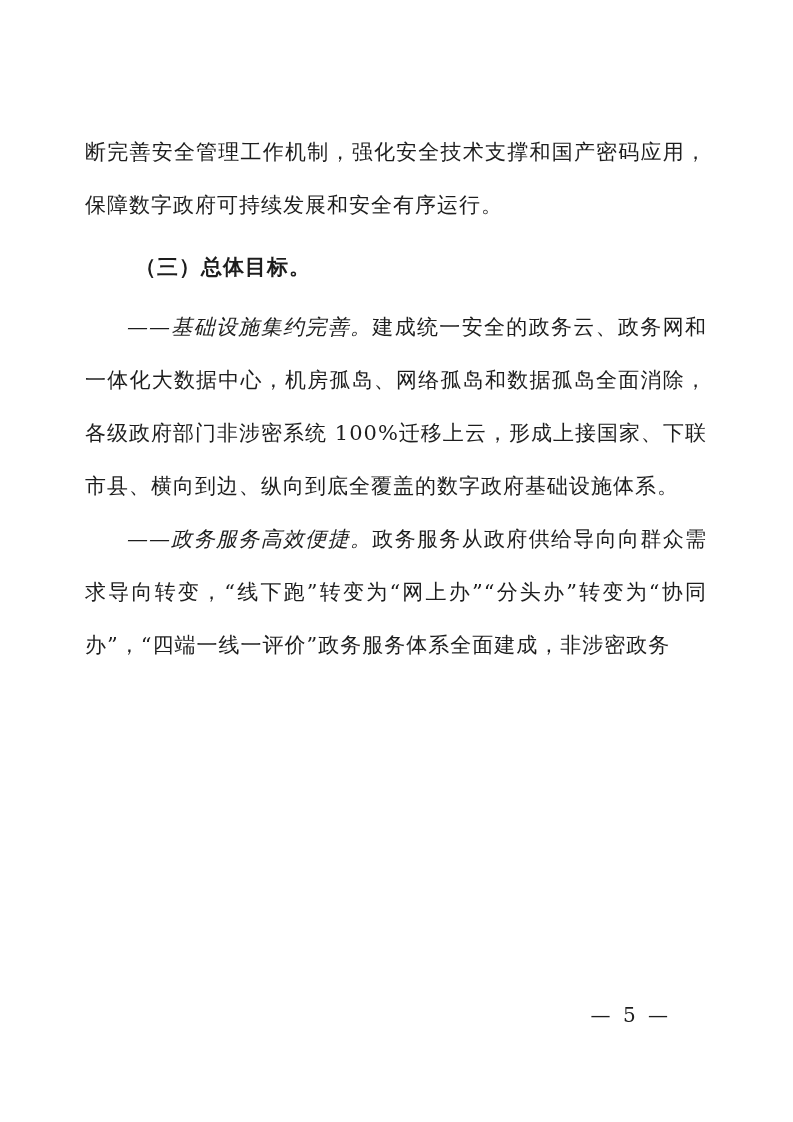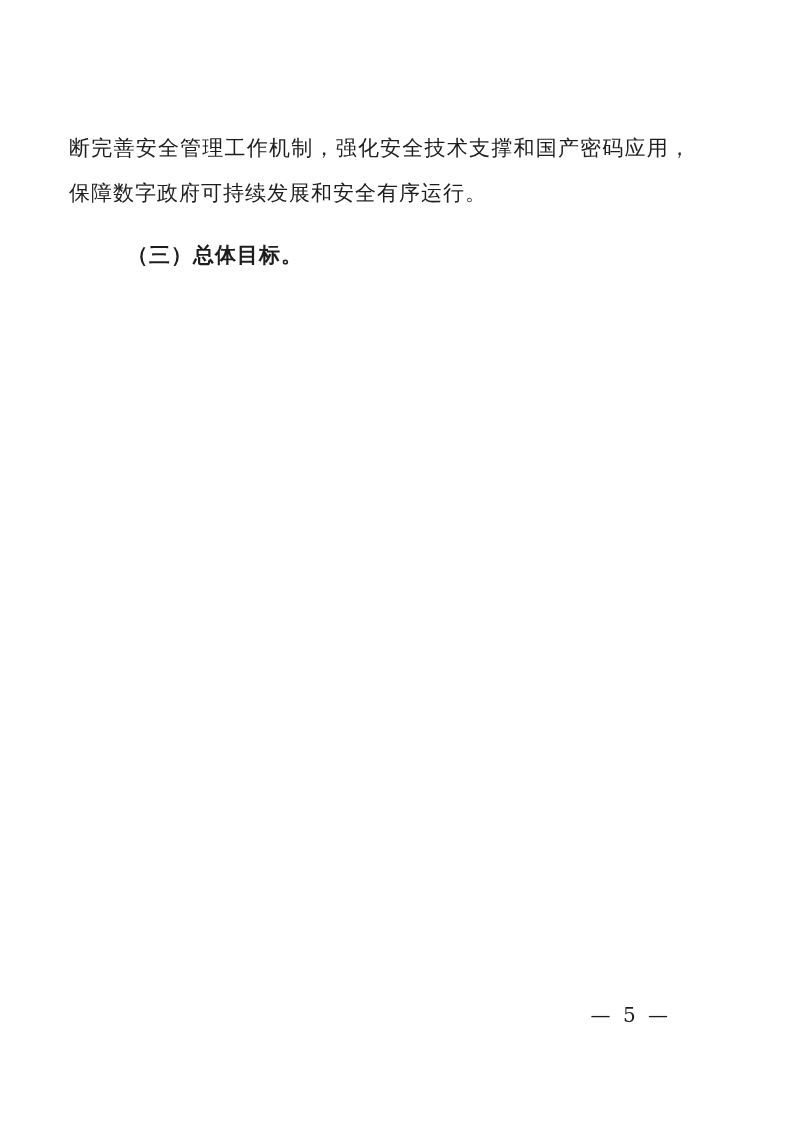--- a/index.html
+++ b/index.html
@@ -11,38 +11,38 @@
     position: relative;
     width: 793px;
     height: 1122px;
     background: #ffffff;
     overflow: hidden;
     font-family: "DejaVu Serif", serif;
     color: #1d1d1d;
   }
   .text-block {
     position: absolute;
-    left: 69px;
+    left: 85px;
     top: 126px;
     width: 622px;
     font-size: 21px;
-    line-height: 45px;
+    line-height: 53px;
     letter-spacing: 1px;
     text-align: justify;
     text-justify: inter-character;
   }
   .para {
     margin: 0;
     padding: 0;
   }
   .indent {
     text-indent: 2em;
   }
   .heading {
-    margin: 16px;
+    margin: 8px;
     padding: 0;
     font-size: 21px;
     font-weight: bold;
     text-indent: 2em;
     text-align: left;
   }
   .lead {
     font-style: italic;
   }
   .page-number {
@@ -60,20 +60,22 @@
 
 <div class="page">
 
   <main class="text-block">
 
     <p class="para">断完善安全管理工作机制，强化安全技术支撑和国产密码应用，保障数字政府可持续发展和安全有序运行。</p>
 
     <h3 class="heading">（三）总体目标。</h3>
 
 
+    <p class="para indent"><span class="lead">——基础设施集约完善。</span><span>建成统一安全的政务云、政务网和一体化大数据中心，机房孤岛、网络孤岛和数据孤岛全面消除，各级政府部门非涉密系统 100%迁移上云，形成上接国家、下联市县、横向到边、纵向到底全覆盖的数字政府基础设施体系。</span></p>
 
 
+    <p class="para indent"><span class="lead">——政务服务高效便捷。</span><span>政务服务从政府供给导向向群众需求导向转变，“线下跑”转变为“网上办”“分头办”转变为“协同办”，“四端一线一评价”政务服务体系全面建成，非涉密政务</span></p>
 
   </main>
 
   <div class="page-number">— 5 —</div>
 
 </div>
 
 </body></html>

